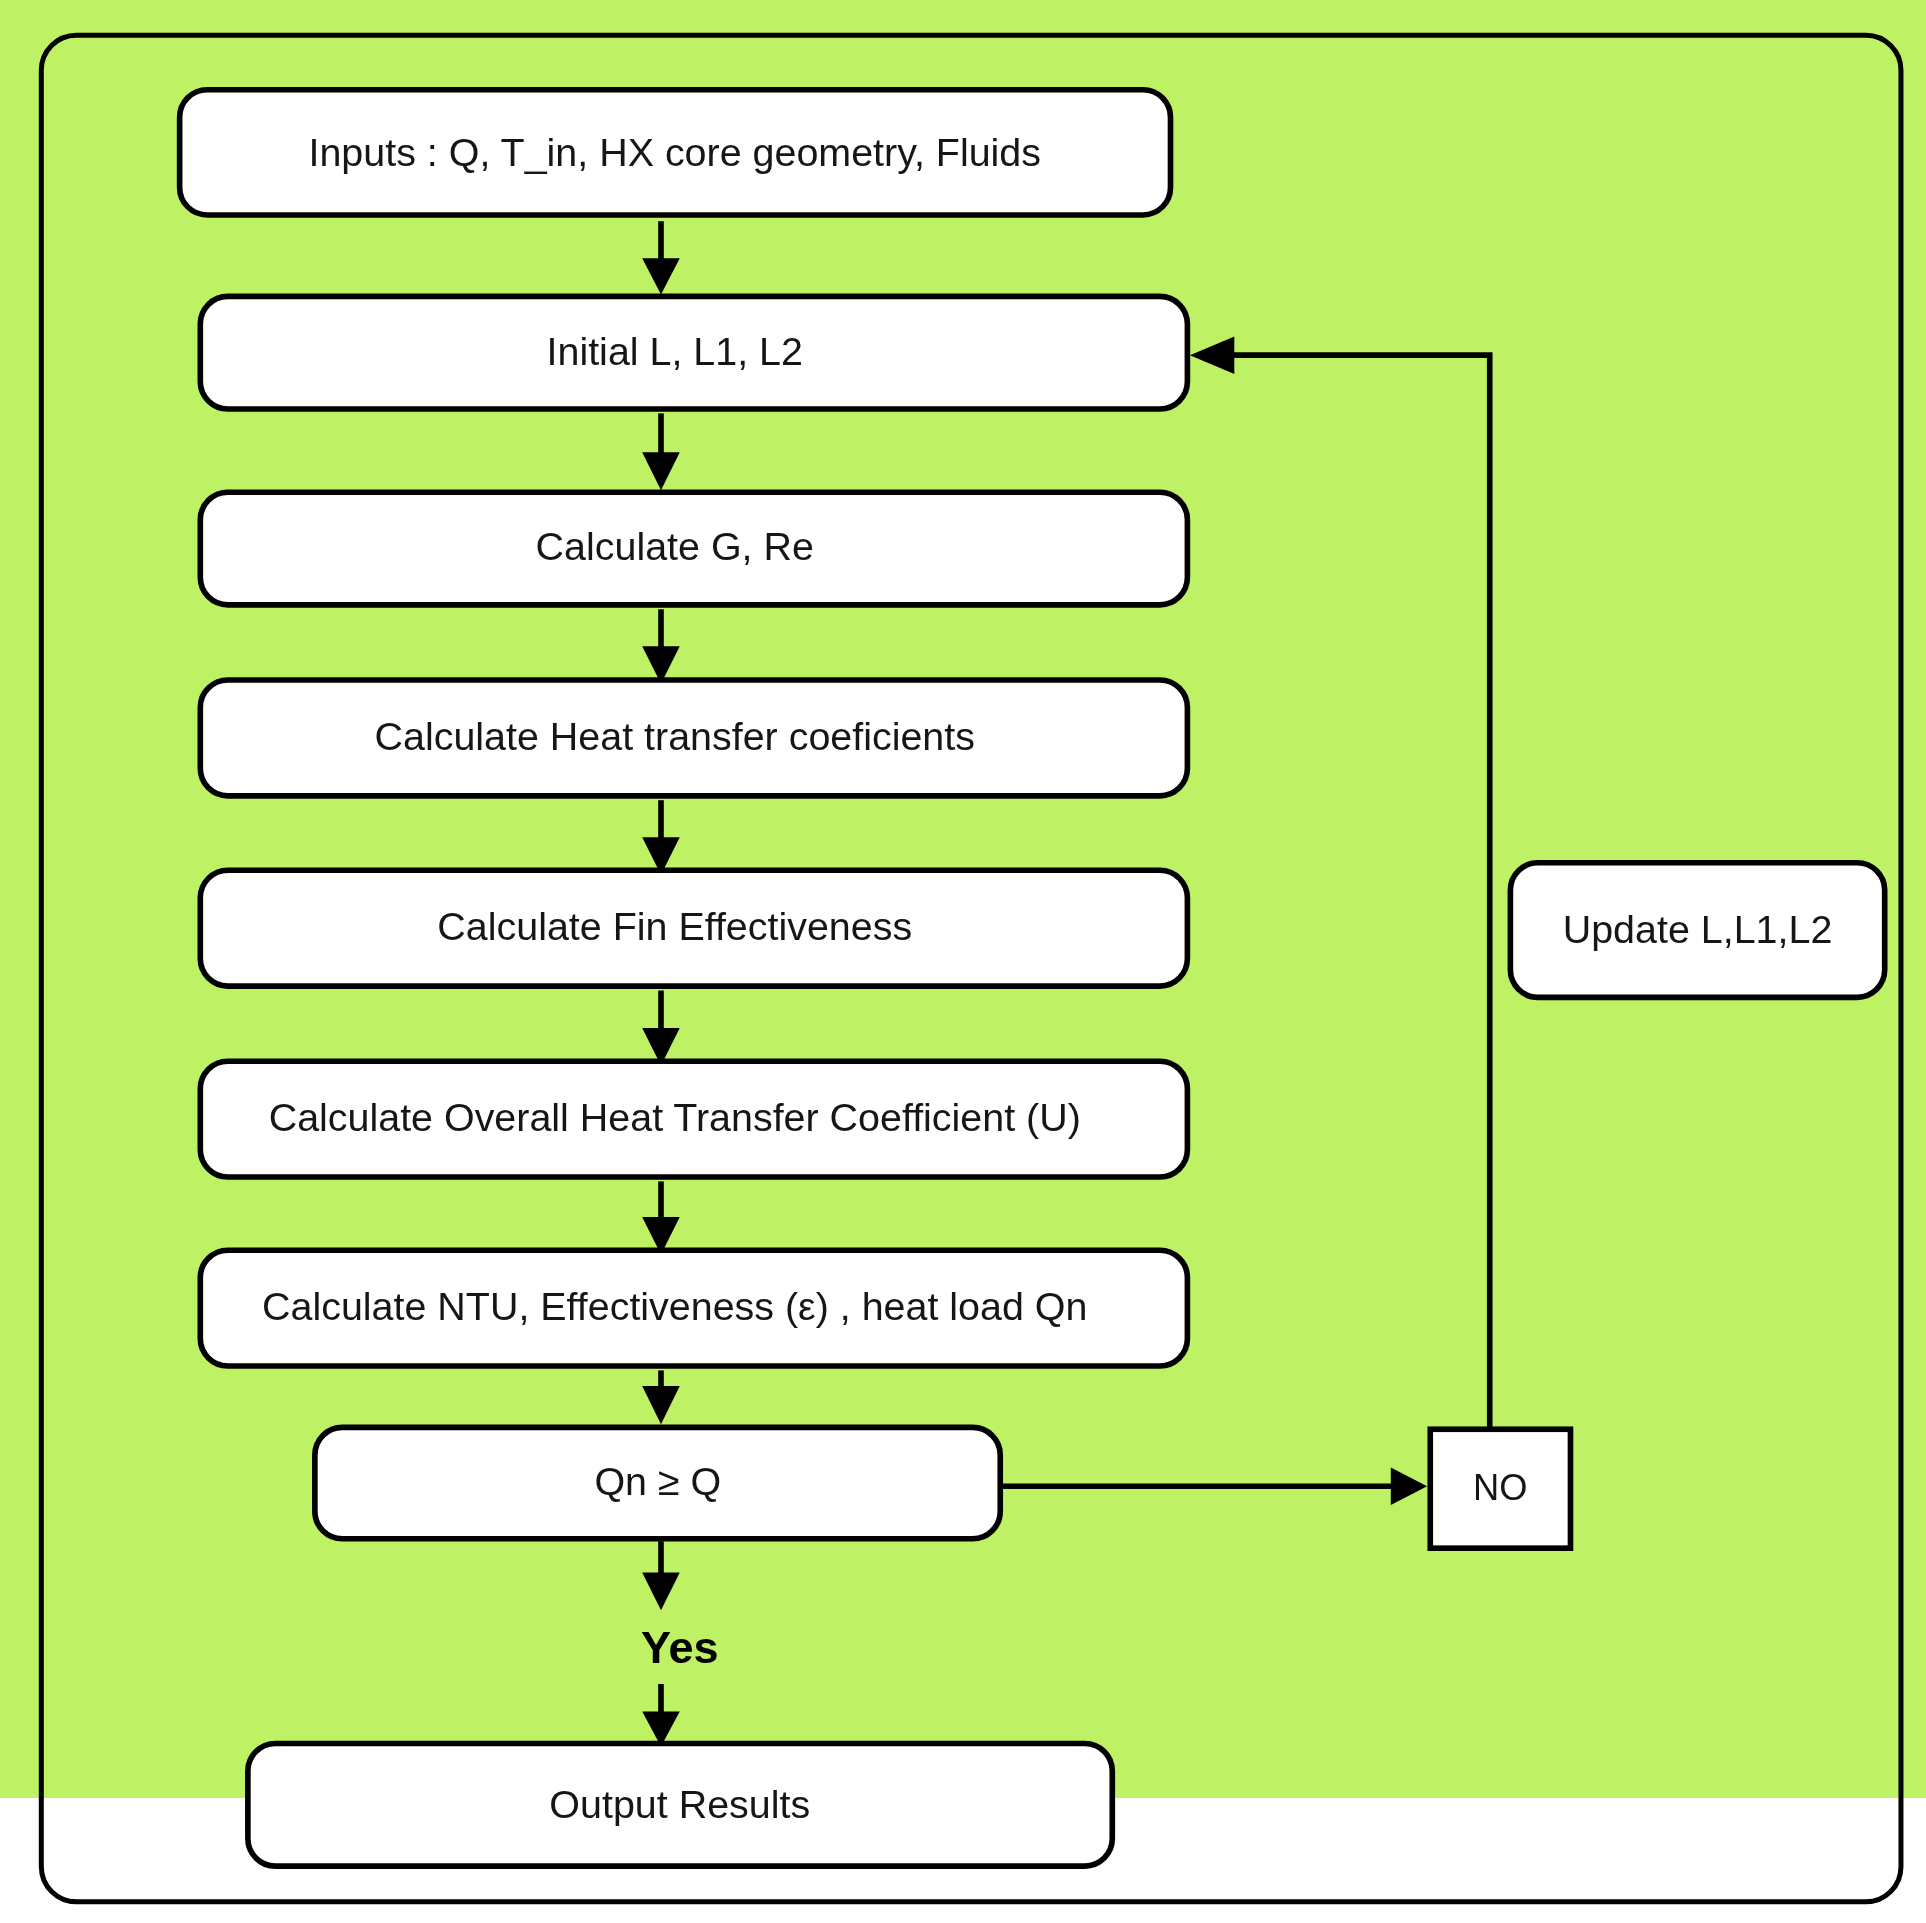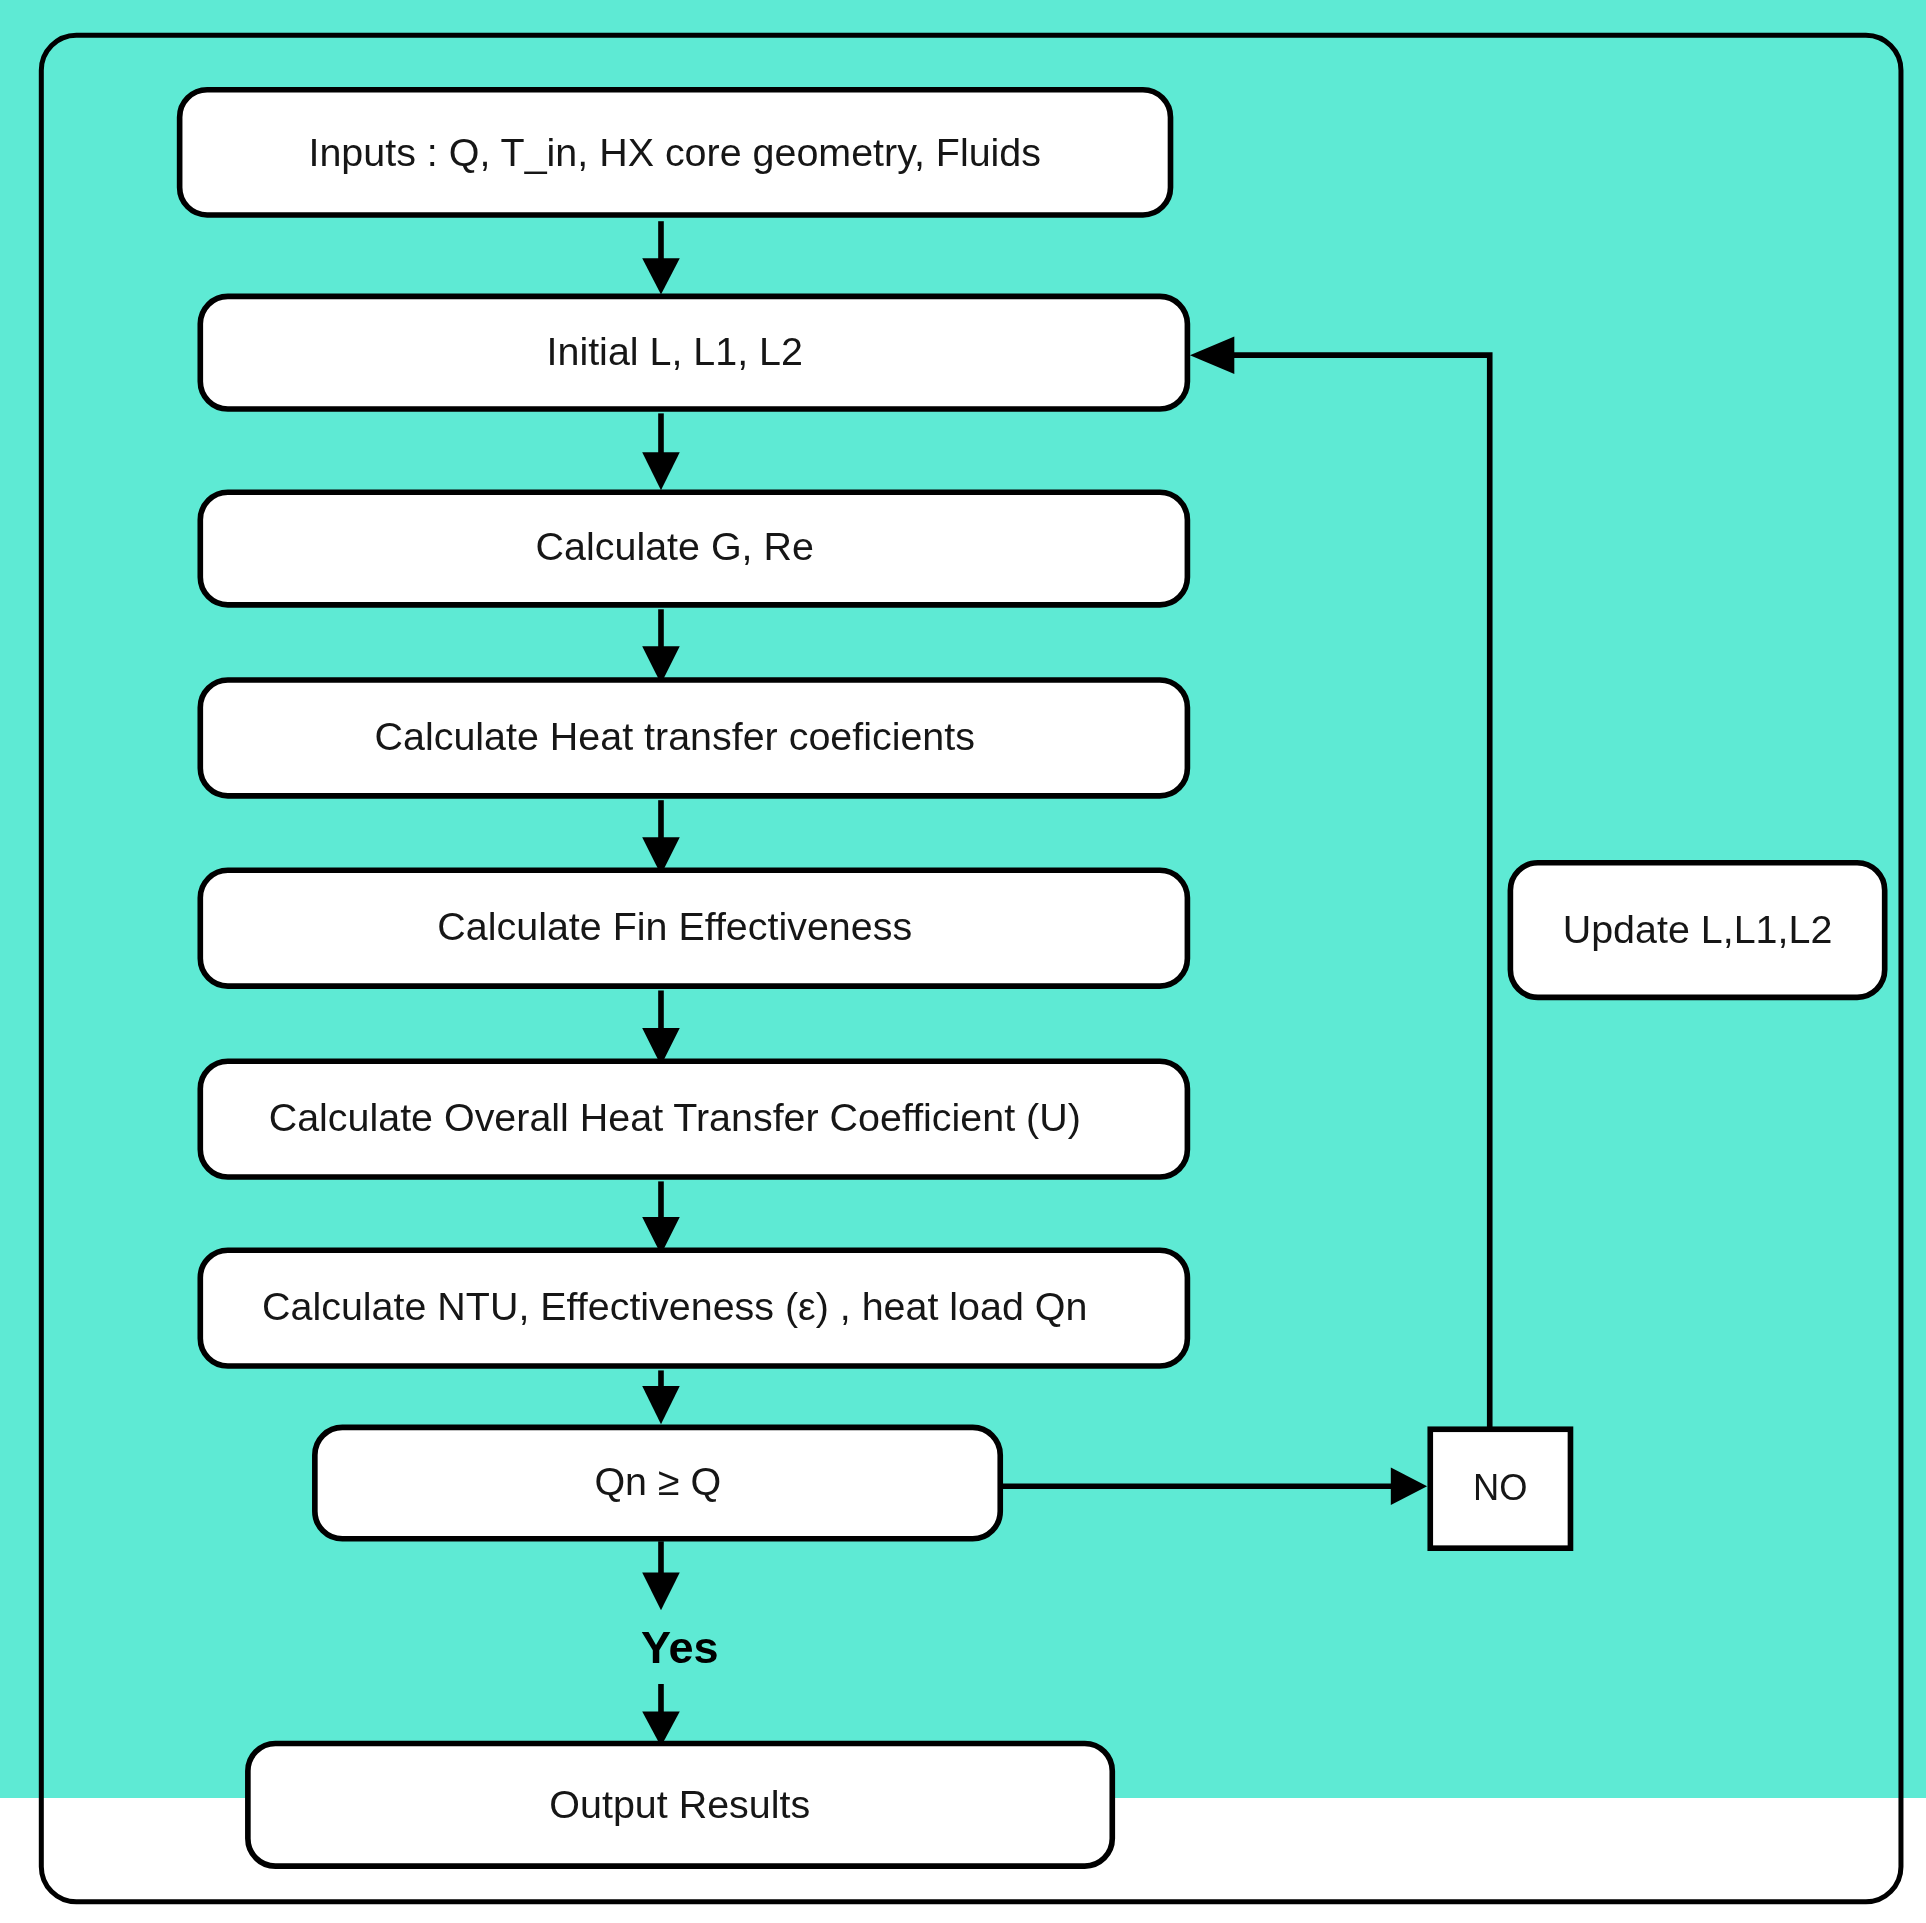--- a/index.html
+++ b/index.html
@@ -10,21 +10,21 @@
   body {
     width: 1926px;
     height: 1924px;
     font-family: "Liberation Sans", sans-serif;
     overflow: hidden;
   }
   #flowchart-root {
     position: relative;
     width: 1926px;
     height: 1798px;
-    background: #5eead4;
+    background: #bef264;
   }
   svg.chart-svg {
     position: absolute;
     top: 0;
     left: 0;
     width: 1926px;
     height: 1924px;
   }
   .node-rect {
     fill: #ffffff;

